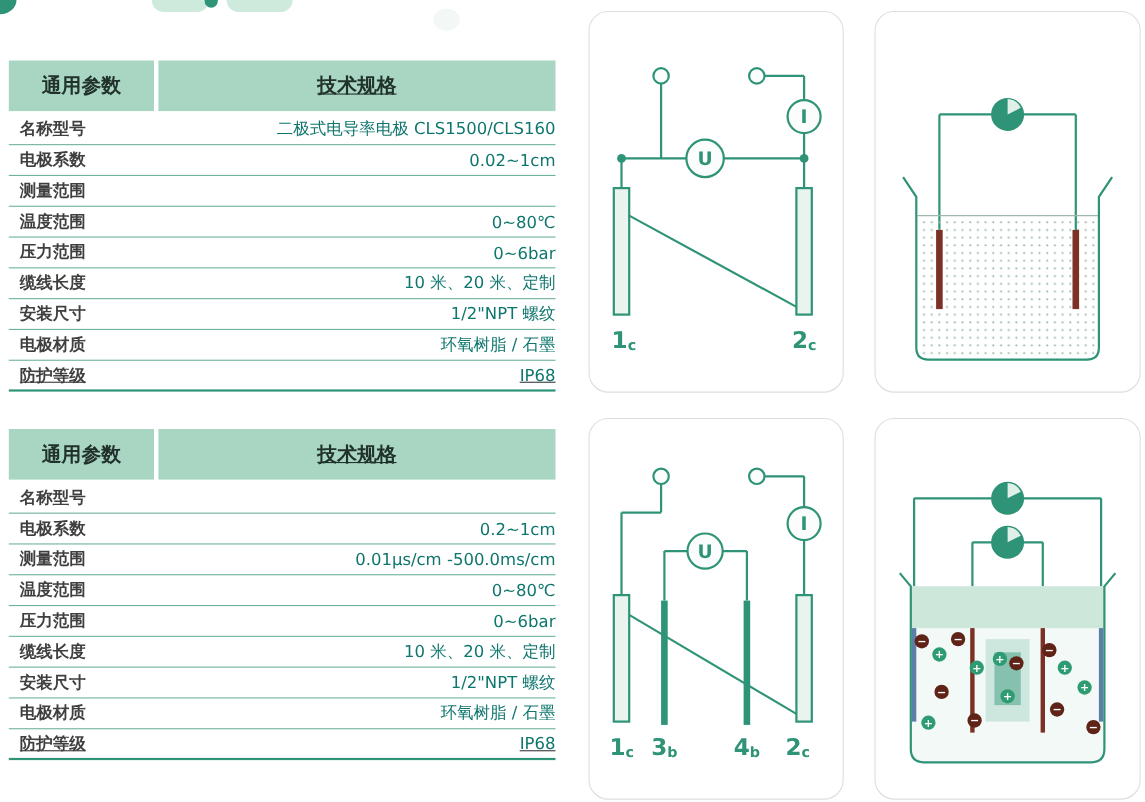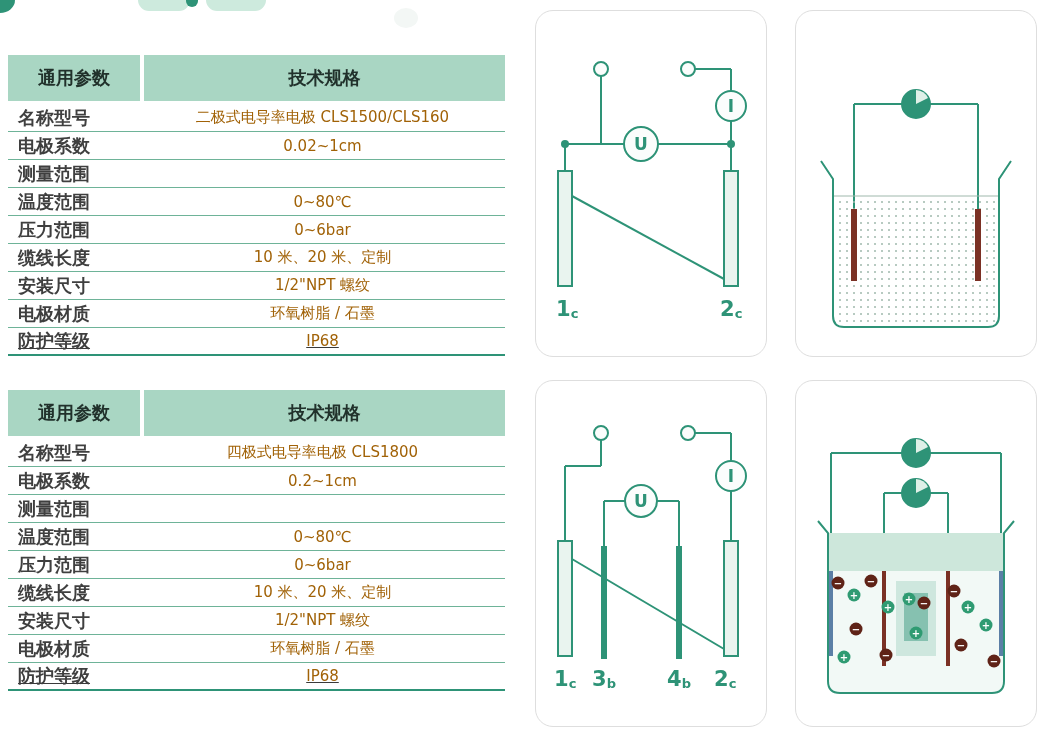--- a/index.html
+++ b/index.html
@@ -18,26 +18,26 @@
   .faint-dot{position:absolute;left:394px;top:8px;width:24px;height:20px;background:#f3f7f5;border-radius:50%;}
 
   
   .spec-table{position:absolute;left:8px;width:497px;}
   #table-0{top:55px;}
   #table-1{top:390px;}
   .spec-header{display:flex;gap:4px;height:46px;margin-bottom:3px;}
   .hdr-cell{background:var(--header-bg);display:flex;align-items:center;justify-content:center;
         font-weight:bold;font-size:18px;color:#21312b;}
   .hdr-param{width:132px;flex:none;}
-  .hdr-spec{flex:1;}
+  .hdr-spec{flex:1;text-decoration:underline;}
   .spec-row{display:flex;align-items:center;height:28px;box-sizing:border-box;
         border-bottom:1px solid #6eb398;}
   .spec-rows .spec-row:last-child{border-bottom:2px solid var(--accent);text-decoration:underline;}
-  .row-label{flex:none;width:122px;padding-left:10px;font-weight:600;font-size:18px;color:#3f3f3f;}
-  .row-value{flex:1;text-align:center;font-size:15px;color:#a16207;}
+  .row-label{flex:none;width:122px;padding-left:10px;font-weight:600;font-size:15px;color:#3f3f3f;}
+  .row-value{flex:1;text-align:right;font-size:15px;color:#0f766e;}
 
   
   .diagram-card{position:absolute;background:#fff;border:1px solid #dedede;border-radius:18px;overflow:hidden;}
   #card-two-pole-circuit{left:535px;top:10px;width:230px;height:345px;}
   #card-two-pole-tank{left:795px;top:10px;width:240px;height:345px;}
   #card-four-pole-circuit{left:535px;top:380px;width:230px;height:345px;}
   #card-four-pole-tank{left:795px;top:380px;width:240px;height:345px;}
   .diagram-card svg{display:block;width:100%;height:100%;}
 
   svg .wire{stroke:var(--accent);stroke-width:2;fill:none;}
@@ -118,28 +118,28 @@
   </section>
 
   <section class="spec-table" id="table-1">
     <header class="spec-header">
       <div class="hdr-cell hdr-param">通用参数</div>
       <div class="hdr-cell hdr-spec">技术规格</div>
     </header>
     <div class="spec-rows">
       <div class="spec-row">
           <div class="row-label">名称型号</div>
-          <div class="row-value">四极式电导率电极 CLS1800</div>
         </div>
       <div class="spec-row">
           <div class="row-label">电极系数</div>
           <div class="row-value">0.2~1cm</div>
         </div>
       <div class="spec-row">
           <div class="row-label">测量范围</div>
+          <div class="row-value">0.01μs/cm -500.0ms/cm</div>
         </div>
       <div class="spec-row">
           <div class="row-label">温度范围</div>
           <div class="row-value">0~80℃</div>
         </div>
       <div class="spec-row">
           <div class="row-label">压力范围</div>
           <div class="row-value">0~6bar</div>
         </div>
       <div class="spec-row">

